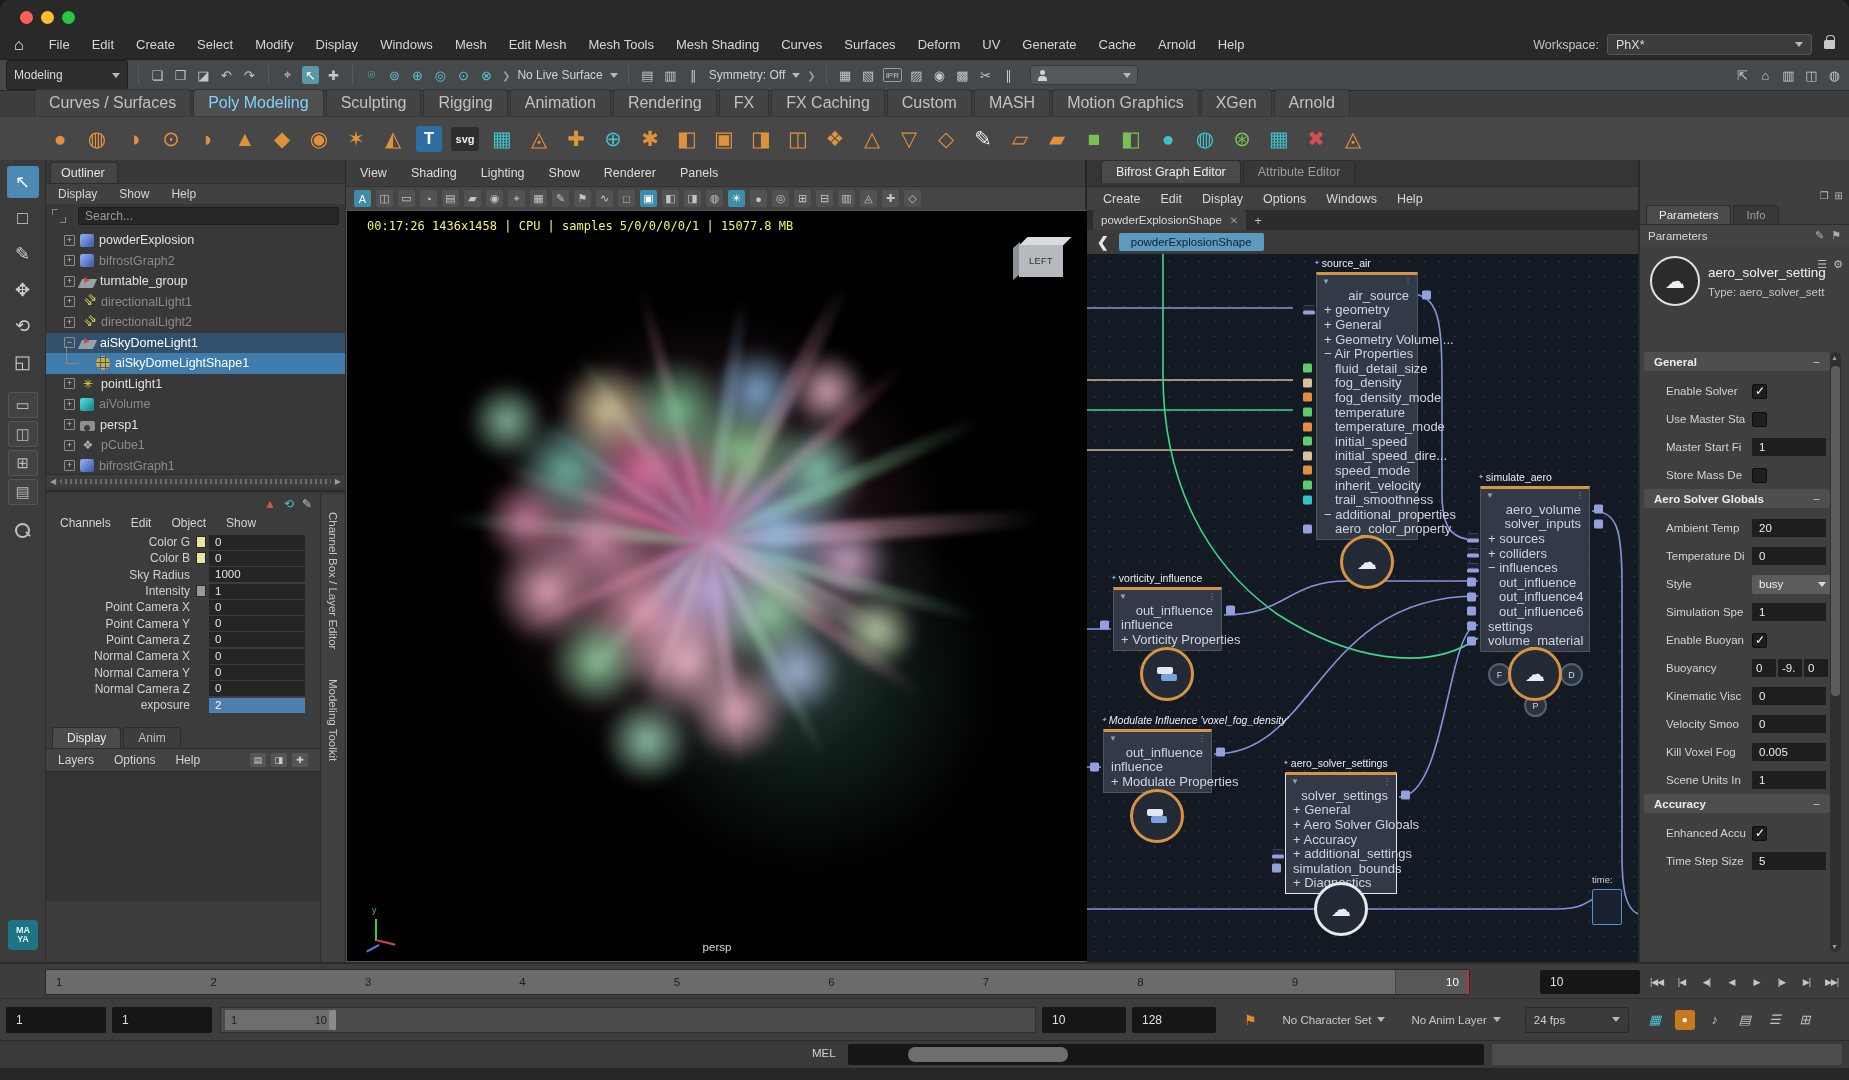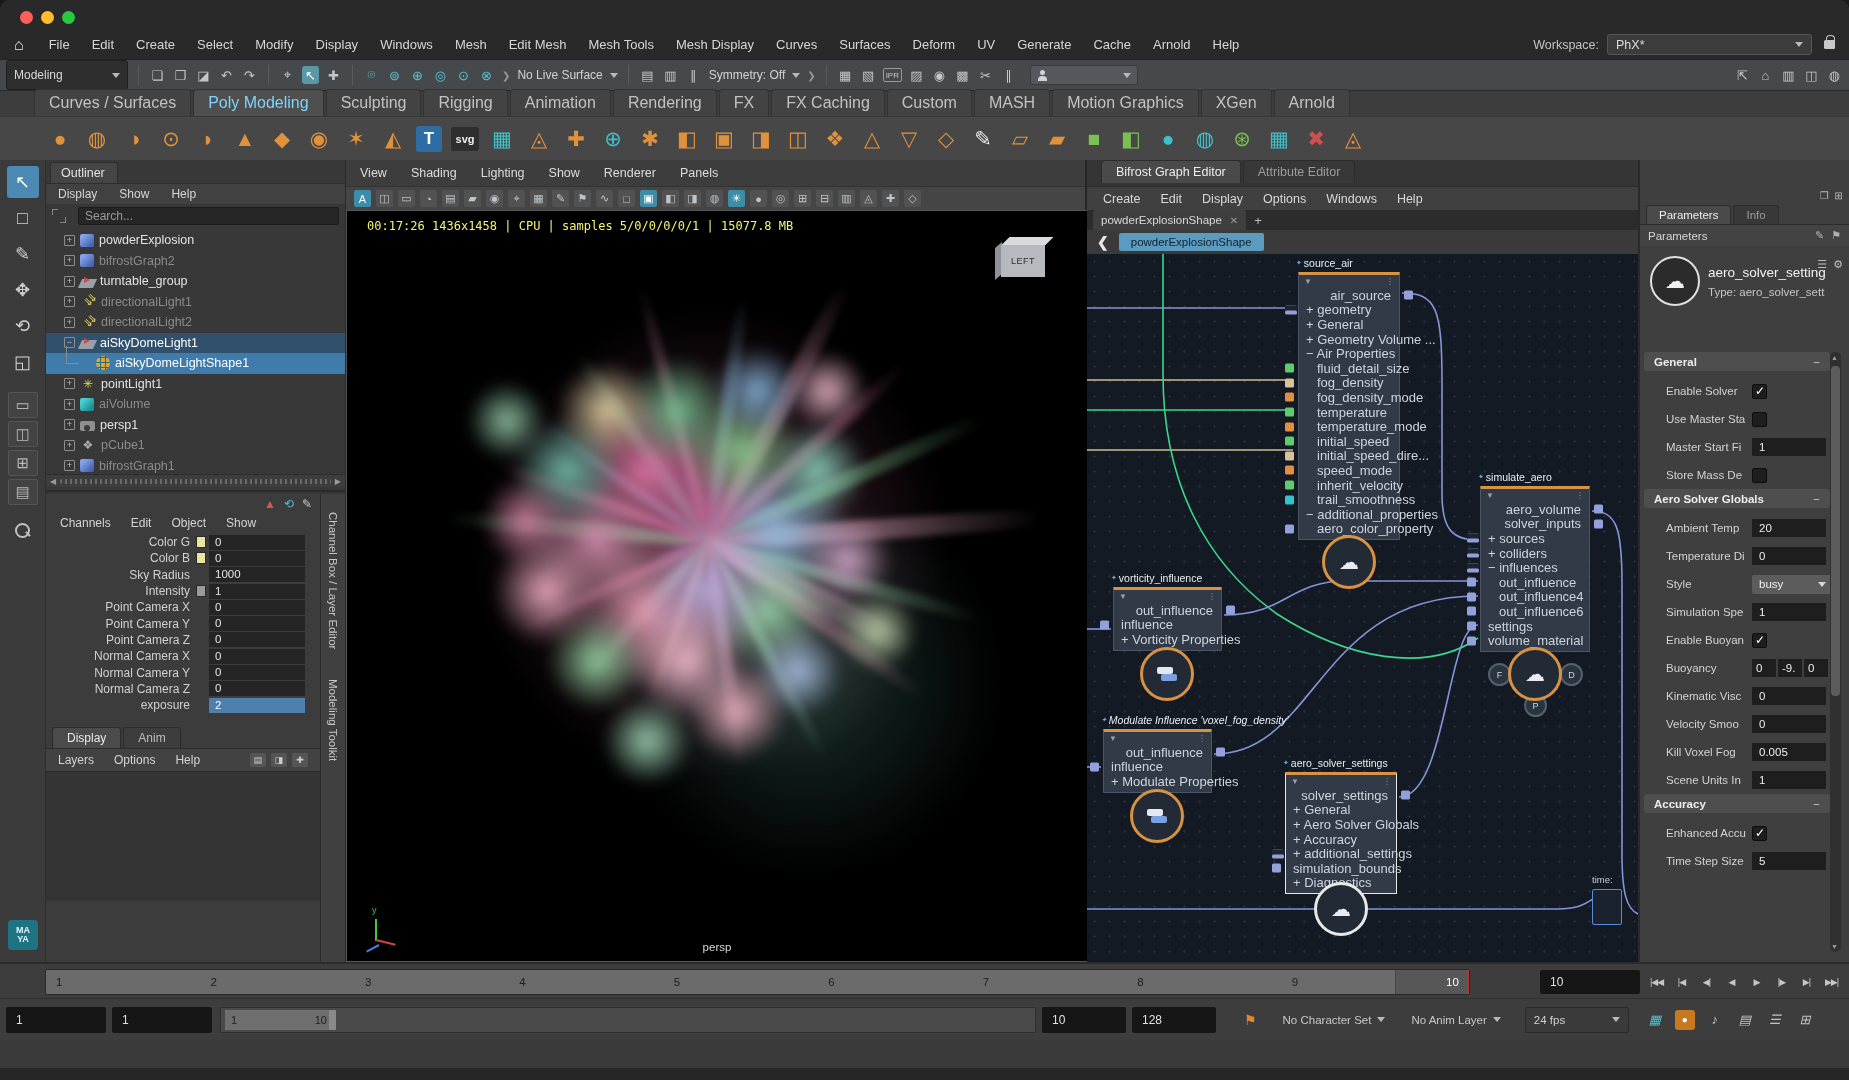--- a/index.html
+++ b/index.html
@@ -117,21 +117,21 @@
 .vlabel{writing-mode:vertical-rl;font-size:11.5px;color:#c6c6c6;white-space:nowrap}
 
 .viewport{position:absolute;left:345px;top:0;width:742px;height:802px;background:#3d3d3d;border-left:1px solid #2a2a2a;border-right:2px solid #262626}
 .vpmenus{display:flex;gap:24px;align-items:center;height:26px;padding:0 14px;font-size:12.5px;color:#dcdcdc;background:#3d3d3d}
 .vpicons{display:flex;gap:5px;align-items:center;height:24px;padding:0 8px;background:#454545;border-top:1px solid #333}
 .vpicons .vpic{min-width:17px;height:17px;display:flex;align-items:center;justify-content:center;font-size:11px;color:#bfc4c8;background:#525252;border-radius:2px;padding:0 2px}
 .vpicons .vpic.active{background:#3d8ca8;color:#fff}
 .canvas{position:absolute;left:0;top:50px;width:742px;height:752px;background:#000;overflow:hidden;border:1px solid #555}
 .hud{position:absolute;left:20px;top:8px;color:#f4f46e;font-family:"DejaVu Sans Mono",monospace;font-size:12px;white-space:nowrap}
 .persp{position:absolute;bottom:8px;left:50%;transform:translateX(-50%);color:#d8d8d8;font-size:11.5px}
-.vcube{position:absolute;right:42px;top:26px;width:50px;height:40px}
+.vcube{position:absolute;right:24px;top:26px;width:50px;height:40px}
 .vcube .face{position:absolute;left:6px;top:8px;width:44px;height:32px;background:#b6babe;color:#2e2e2e;font-size:9px;display:flex;align-items:center;justify-content:center;letter-spacing:.5px}
 .vcube .top{position:absolute;left:10px;top:0;width:44px;height:9px;background:#d9dcdf;transform:skewX(-45deg)}
 .vcube .side{position:absolute;left:0;top:8px;width:7px;height:32px;background:#8e9296;transform:skewY(-40deg);transform-origin:top}
 .axis{position:absolute;left:16px;bottom:14px;width:40px;height:40px}
 .axis .y{position:absolute;left:12px;bottom:6px;width:2px;height:22px;background:#3ecb3e}
 .axis .x{position:absolute;left:13px;bottom:6px;width:20px;height:2px;background:#d04545;transform:rotate(14deg);transform-origin:left}
 .axis .z{position:absolute;left:2px;bottom:1px;width:14px;height:2px;background:#4a7fe0;transform:rotate(-28deg);transform-origin:right}
 .axis .ylbl{position:absolute;left:9px;top:-2px;color:#3ecb3e;font-size:9px}
 .bl{position:absolute;border-radius:50%;filter:blur(7px)}
 .sp{position:absolute;transform-origin:50% 100%;border-radius:45%;filter:blur(3px);opacity:.85}
@@ -260,21 +260,21 @@
         <span class="menu-item">File</span>
         <span class="menu-item">Edit</span>
         <span class="menu-item">Create</span>
         <span class="menu-item">Select</span>
         <span class="menu-item">Modify</span>
         <span class="menu-item">Display</span>
         <span class="menu-item">Windows</span>
         <span class="menu-item">Mesh</span>
         <span class="menu-item">Edit Mesh</span>
         <span class="menu-item">Mesh Tools</span>
-        <span class="menu-item">Mesh Display</span>
+        <span class="menu-item">Mesh Shading</span>
         <span class="menu-item">Curves</span>
         <span class="menu-item">Surfaces</span>
         <span class="menu-item">Deform</span>
         <span class="menu-item">UV</span>
         <span class="menu-item">Generate</span>
         <span class="menu-item">Cache</span>
         <span class="menu-item">Arnold</span>
         <span class="menu-item">Help</span>
       </nav>
     <div class="workspace">
@@ -739,21 +739,21 @@
           <path class="wblue" d="M137,361 C200,361 200,327 260,327 H391"></path>
           <path class="wblue" d="M127,500 C230,500 230,342 391,342"></path>
           <path class="wblue" d="M312,543 C360,543 360,371 391,371"></path>
           <path class="wblue" d="M315,39 C350,39 355,55 355,130 V240 C355,275 365,286 391,286"></path>
           <path class="wblue" d="M505,257 C530,257 535,275 535,330 V600 C535,640 540,655 551,660"></path>
           <path class="wblue" d="M0,655 H470 C495,655 500,648 508,644"></path>
           <path class="wblue" d="M0,513 H14"></path>
           <path class="wblue" d="M0,375 H24"></path>
         </svg>
 
-        <div class="node" style="left:211px;top:18px;width:102px">
+        <div class="node" style="left:229px;top:18px;width:102px">
           <div class="ntitle">source_air</div>
           <div class="nbody">
             <div class="nhead">
                 <span>▼</span>
                 <span>⋮</span>
               </div>
             <div>
                 <div class="nrow out">
                   <span class="nlbl">air_source</span>
                   <span class="nport pr" data-color="blue"></span>
@@ -1159,14 +1159,21 @@
     <span class="endicons">
       <i class="eic teal">▦</i>
       <i class="eic orange">●</i>
       <i class="eic">♪</i>
       <i class="eic">▤</i>
       <i class="eic">☰</i>
       <i class="eic">⊞</i>
     </span>
   </div>
 
+  <div class="melrow">
+    <span class="mellbl">MEL</span>
+    <span class="melinput">
+        <span class="sel"></span>
+      </span>
+    <span class="meloutput"></span>
+  </div>
   <div class="bottomstrip"></div>
 </div>
 
 </body></html>

